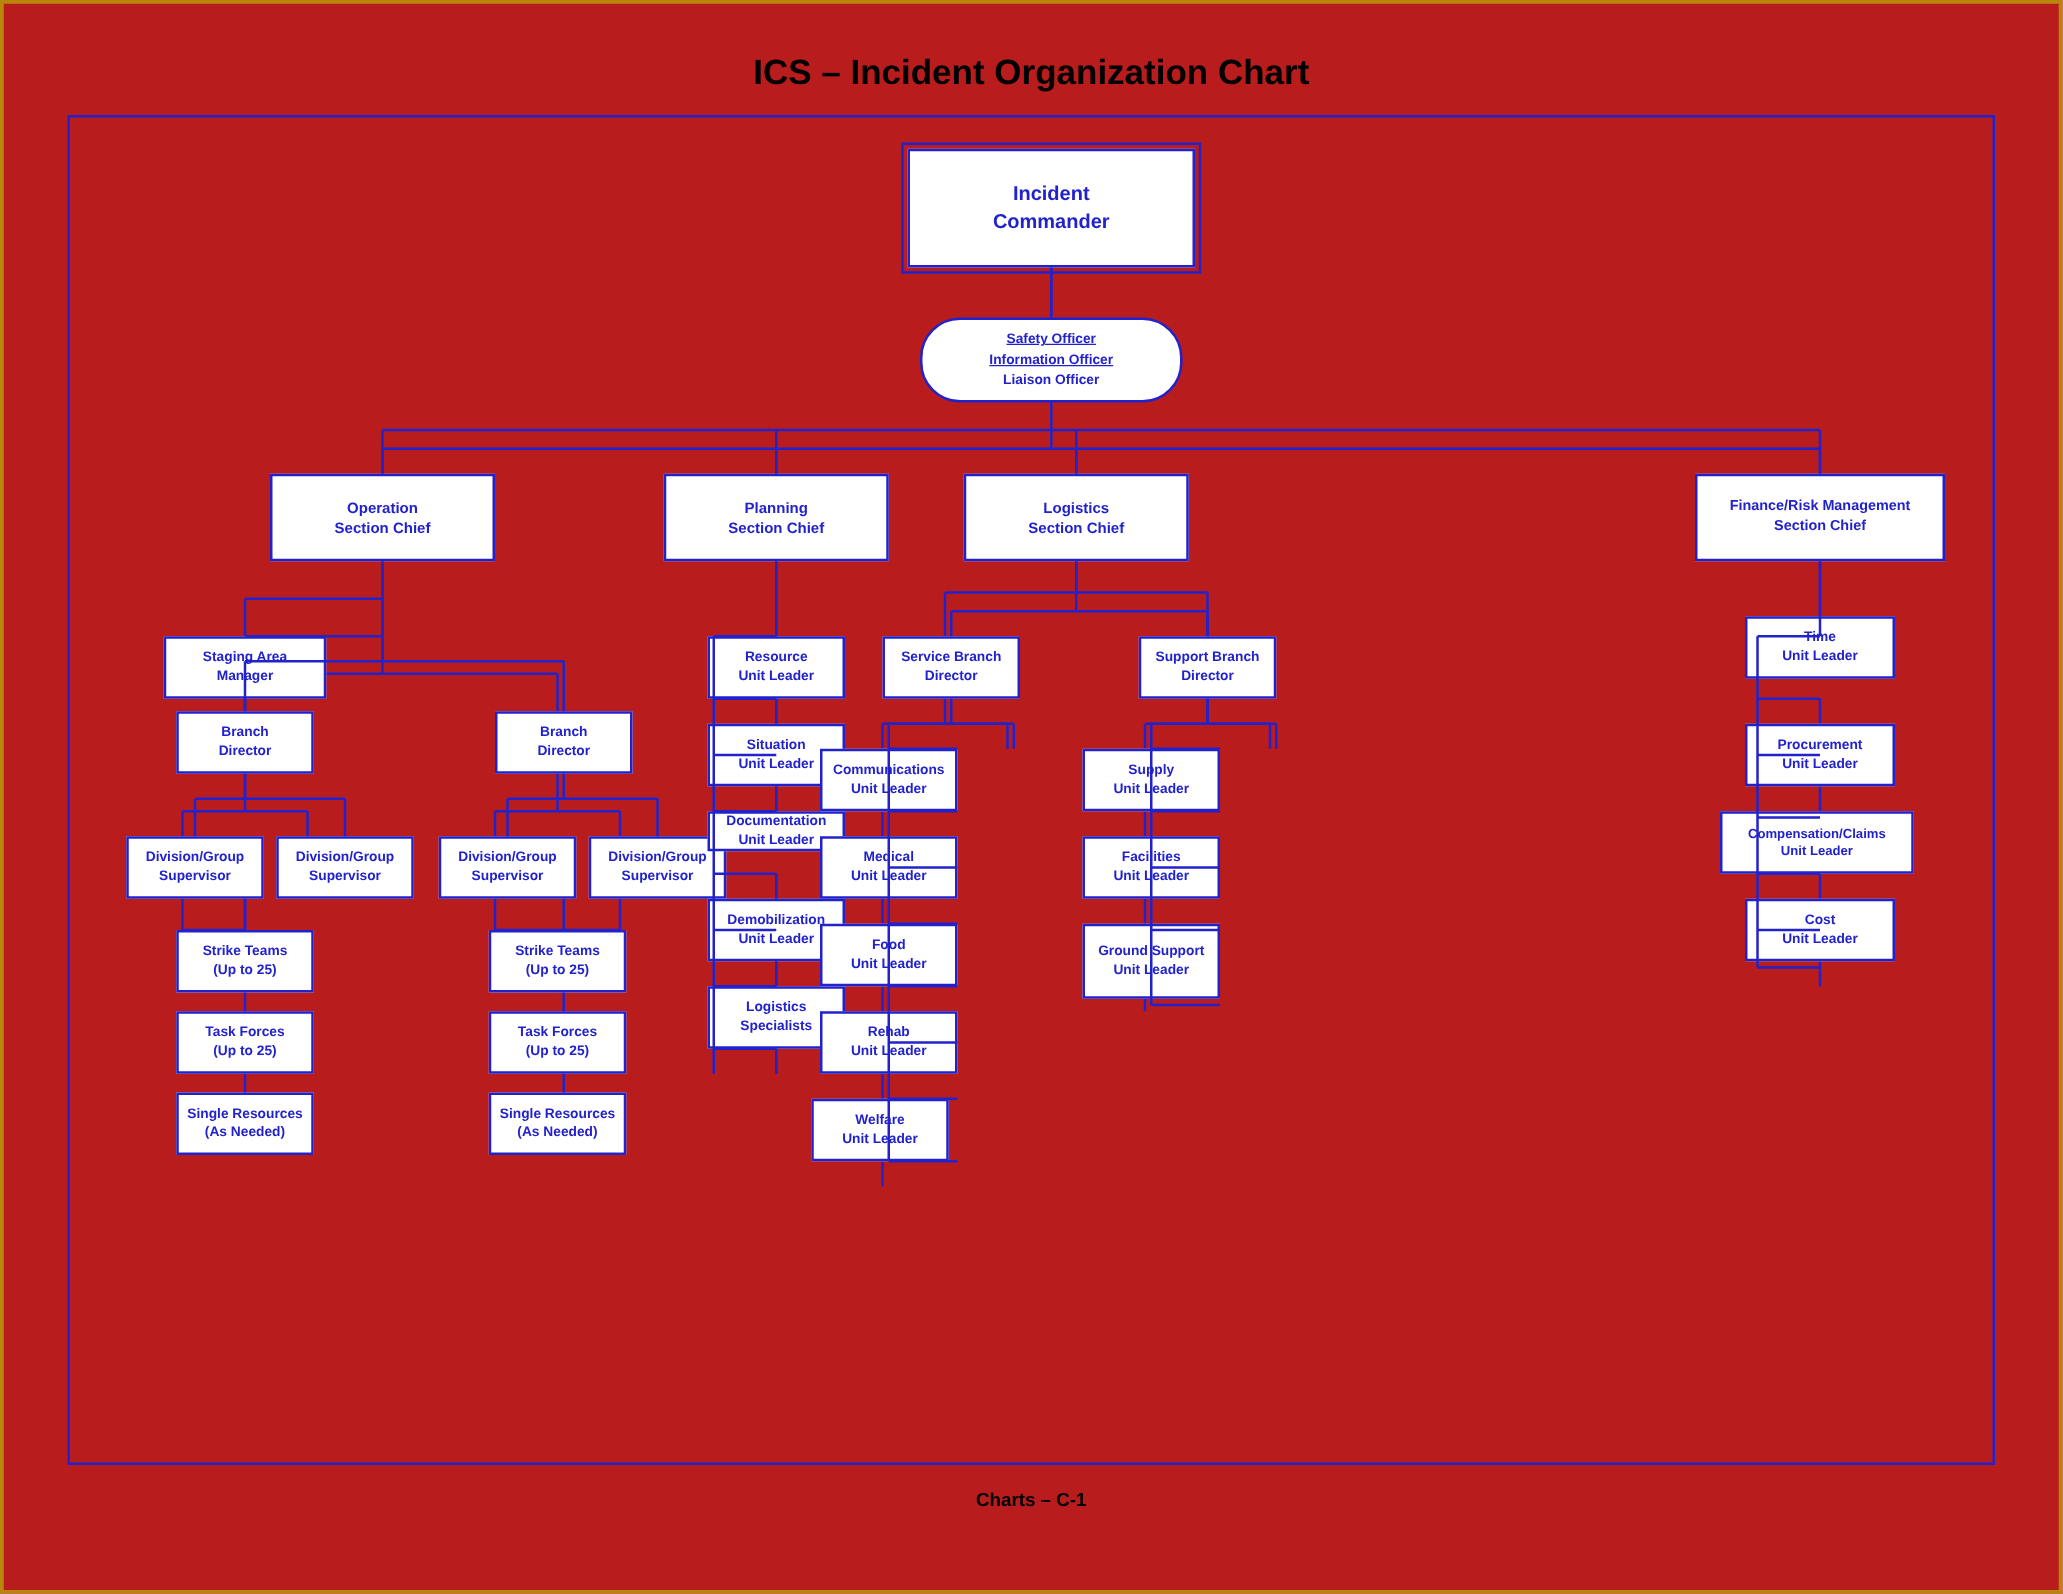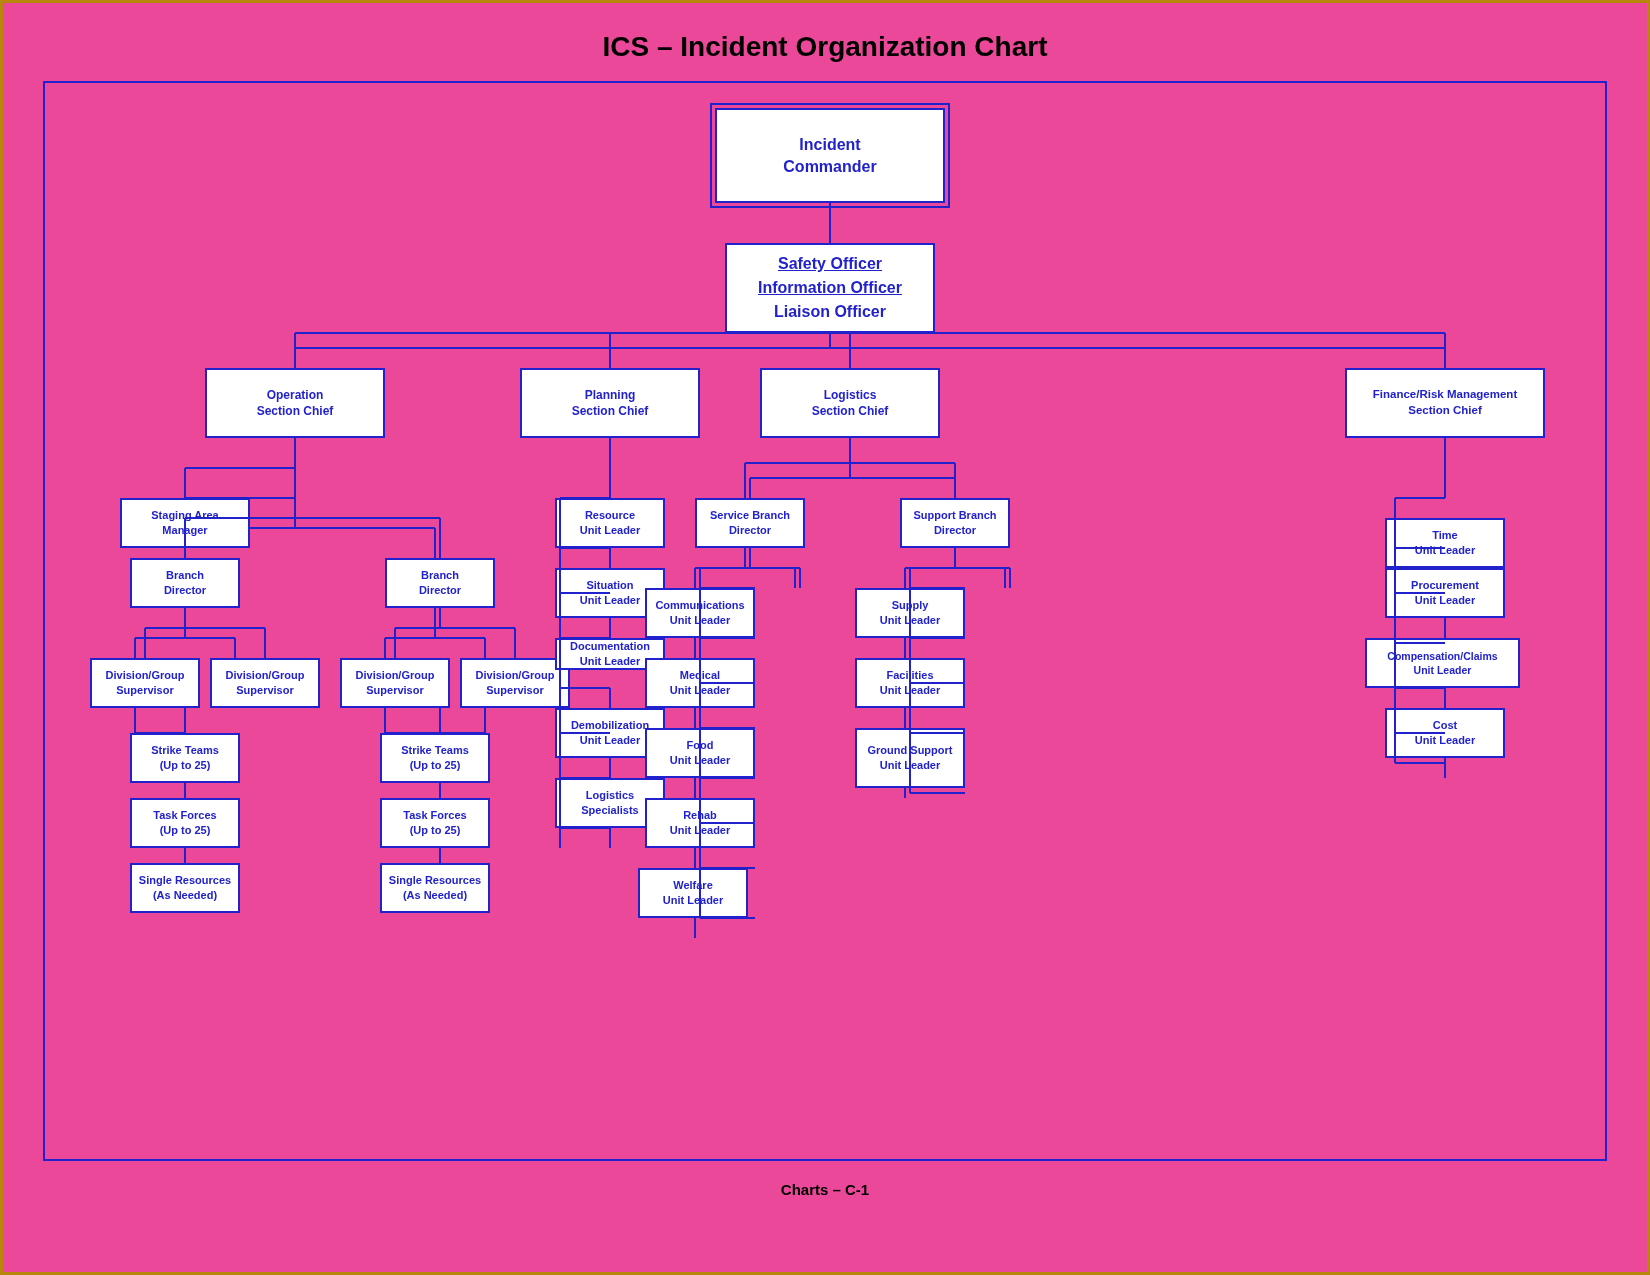--- a/index.html
+++ b/index.html
@@ -7,24 +7,24 @@
       background: #fff;
       font-family: Arial, sans-serif;
       width: 1650px;
       min-height: 1275px;
       position: relative;
     }
 
     .page {
       width: 1650px;
       min-height: 1275px;
-      background: #ec4899;
+      background: #b91c1c;
       border: 3px solid #b8860b;
       position: relative;
-      padding: 10px;
+      padding: 21px;
     }
 
     .page-title {
       text-align: center;
       font-size: 28px;
       font-weight: bold;
       color: #000;
       padding: 18px 0 10px 0;
     }
 
@@ -200,21 +200,21 @@
         <line x1="1390" y1="590" x2="1390" y2="610"></line>
 
         <line x1="1390" y1="660" x2="1390" y2="680"></line>
       </svg>
 
       <div class="box box-double" style="left:660px; top:10px; width:230px; height:95px; font-size:16px;">
         <span style="white-space:pre-line;">Incident
 Commander</span>
       </div>
 
-      <div class="box box-underline" style="left:670px; top:145px; width:210px; height:90px; font-size:16px; line-height:1.5;">
+      <div class="box box-underline" style="left:670px; top:145px; width:210px; height:68px; font-size:11px; line-height:1.5;border-radius:32px;">
         <div>
           <div style="text-decoration:underline;">Safety Officer</div>
           <div style="text-decoration:underline;">Information Officer</div>
           <div>Liaison Officer</div>
         </div>
       </div>
 
       <div class="box" style="left:150px; top:270px; width:180px; height:70px;align-items:center;">
         <span style="white-space:pre-line;">Operation
 Section Chief</span>
@@ -368,21 +368,21 @@
       <div class="box" style="left:800px; top:560px; width:110px; height:50px; font-size:11px;">
         <span style="white-space:pre-line;">Facilities
 Unit Leader</span>
       </div>
 
       <div class="box" style="left:800px; top:630px; width:110px; height:60px; font-size:11px;">
         <span style="white-space:pre-line;">Ground Support
 Unit Leader</span>
       </div>
 
-      <div class="box" style="left:1330px; top:420px; width:120px; height:50px; font-size:11px;">
+      <div class="box" style="left:1330px; top:384px; width:120px; height:50px; font-size:11px;">
         <span style="white-space:pre-line;">Time
 Unit Leader</span>
       </div>
 
       <div class="box" style="left:1330px; top:470px; width:120px; height:50px; font-size:11px;">
         <span style="white-space:pre-line;">Procurement
 Unit Leader</span>
       </div>
 
       <div class="box" style="left:1310px; top:540px; width:155px; height:50px; font-size:10.5px;">

